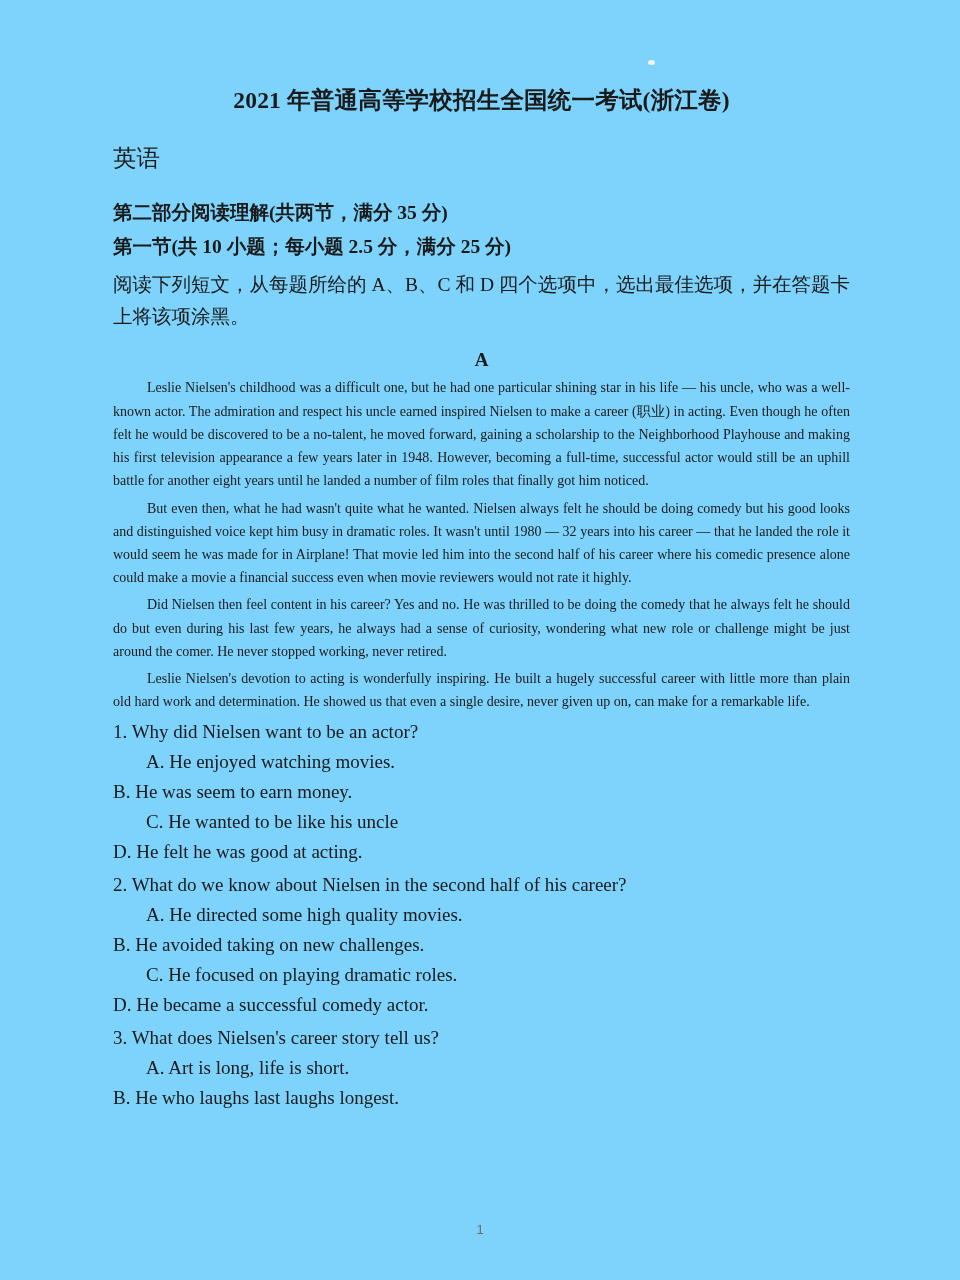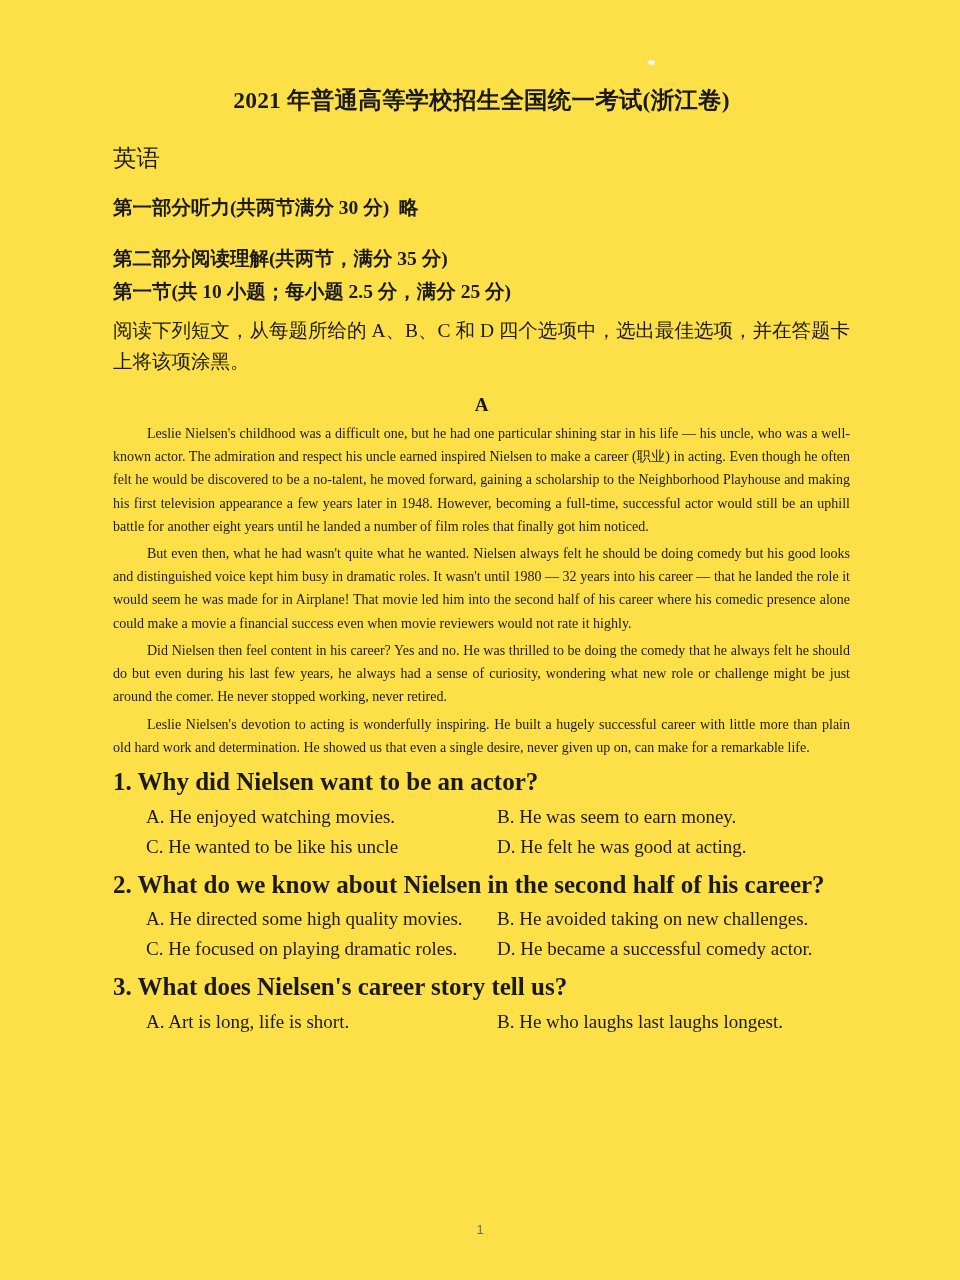--- a/index.html
+++ b/index.html
@@ -4,21 +4,21 @@
 <style>
   html, body {
     margin: 0;
     padding: 0;
     background: #ffffff;
   }
   .page {
     position: relative;
     width: 960px;
     height: 1280px;
-    background: #fde047;
+    background: #7dd3fc;
     margin: 0 auto;
     font-family: "Liberation Serif", "DejaVu Serif", serif;
     color: #1a1a1a;
     overflow: hidden;
   }
   .content {
     position: absolute;
     left: 113px;
     top: 0;
     width: 737px;
@@ -81,27 +81,27 @@
     text-align-last: left;
     text-indent: 34px;
     margin-top: 5px;
   }
   .para:first-of-type { margin-top: 6px; }
   .para + .para { margin-top: 4px; }
 
   
   .question-block { margin-top: 3px; }
   .q-stem {
-    font-size: 25px;
+    font-size: 19px;
     line-height: 1.58;
     text-indent: 0;
-    font-weight: bold;
   }
   .q-options {
     display: flex;
+    flex-direction: column;
     font-size: 19px;
     line-height: 1.58;
   }
   .opt-col { flex: 0 0 auto; }
   .opt-col.left  { width: 384px; padding-left: 33px; box-sizing: border-box; }
   .opt-col.right { width: 353px; }
   .opt { white-space: nowrap; }
 
   
   .page-number {
@@ -132,21 +132,20 @@
 <div class="page">
 
   <div class="speck"></div>
 
   <div class="content">
 
     <div class="doc-title">2021 年普通高等学校招生全国统一考试(浙江卷)</div>
 
     <div class="doc-subtitle">英语</div>
 
-    <div class="section-head sh1">第一部分听力(共两节满分 30 分)  略</div>
 
     <div class="section-head sh2">第二部分阅读理解(共两节，满分 35 分)</div>
 
     <div class="section-head sh3">第一节(共 10 小题；每小题 2.5 分，满分 25 分)</div>
 
     <div class="instruction">阅读下列短文，从每题所给的 A、B、C 和 D 四个选项中，选出最佳选项，并在答题卡上将该项涂黑。</div>
 
     <div class="passage-letter">A</div>
 
     <div class="para">Leslie Nielsen's childhood was a difficult one, but he had one particular shining star in his life — his uncle, who was a well-known actor. The admiration and respect his uncle earned inspired Nielsen to make a career (职业) in acting. Even though he often felt he would be discovered to be a no-talent, he moved forward, gaining a scholarship to the Neighborhood Playhouse and making his first television appearance a few years later in 1948. However, becoming a full-time, successful actor would still be an uphill battle for another eight years until he landed a number of film roles that finally got him noticed.</div>

